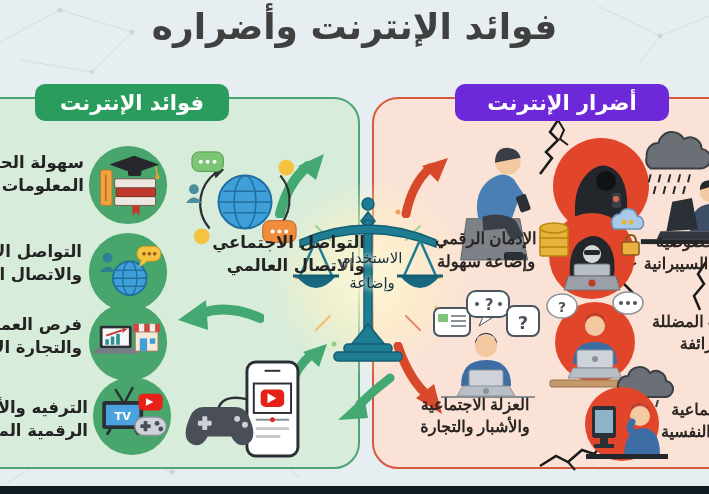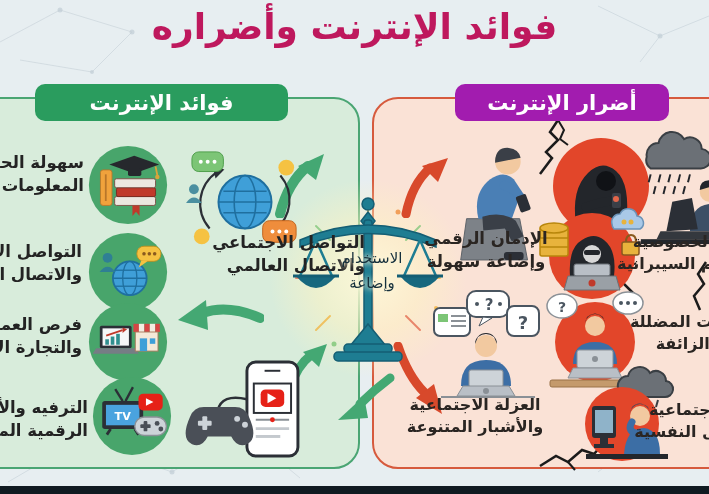--- a/index.html
+++ b/index.html
@@ -4,35 +4,35 @@
 <style>
   html,body{margin:0;padding:0;background:#cfd8dd;}
   .canvas{
     position:relative;width:709px;height:494px;overflow:hidden;
     background:#e7eef1;
     font-family:"DejaVu Sans","Liberation Sans",sans-serif;
   }
   .abs{position:absolute;}
   .title{
     position:absolute;top:6px;left:0;width:100%;text-align:center;
-    font-size:36px;font-weight:bold;color:#be185d;direction:rtl;z-index:4;
+    font-size:36px;font-weight:bold;color:#404040;direction:rtl;z-index:4;
   }
   .panel{position:absolute;top:97px;height:368px;border-radius:26px;z-index:1;}
   .panel-benefits{left:-44px;width:400px;background:#d8ecdb;border:2px solid #4aa573;}
   .panel-harms{left:372px;width:382px;background:#fae2d6;border:2px solid #d65a3d;}
   .badge{
     position:absolute;top:84px;height:37px;border-radius:10px;color:#ffffff;
     font-size:21px;font-weight:bold;display:flex;align-items:center;justify-content:center;
     direction:rtl;z-index:5;
   }
-  .badge-green{left:35px;width:253px;background:#2a9c5e;}
-  .badge-red{left:455px;width:214px;background:#a21caf;}
+  .badge-green{left:35px;width:194px;background:#2a9c5e;}
+  .badge-red{left:455px;width:214px;background:#6d28d9;}
   .t{position:absolute;font-weight:bold;white-space:nowrap;direction:rtl;line-height:1.4;z-index:6;}
   .benefit-t{color:#232323;font-size:16.5px;text-align:right;}
-  .harm-t{color:#2a2522;font-size:16px;text-align:right;}
+  .harm-t{color:#2a2522;font-size:16px;text-align:right;font-family:Liberation Serif, serif;}
   .t-center{text-align:center;}
   .center-label{
     position:absolute;left:336px;top:246px;width:72px;text-align:center;
     font-size:15px;font-weight:normal;color:#16303c;direction:rtl;line-height:1.65;
     z-index:8;text-shadow:0 0 5px #fdf6d8,0 0 9px #fdf6d8;white-space:nowrap;
   }
   .starburst{
     position:absolute;left:268px;top:178px;width:200px;height:200px;z-index:2;
     background:radial-gradient(circle,rgba(253,248,216,0.95) 0%,rgba(253,243,196,0.55) 38%,rgba(253,243,196,0) 70%);
     border-radius:50%;
@@ -364,21 +364,21 @@
     <circle cx="53" cy="56" r="11" fill="#f2c9a0"></circle>
     <path d="M42,54 a11,11 0 0 1 22,0 l-3,-7 q-8,-6 -16,0 z" fill="#23262b"></path>
     <path d="M28,96 q0,-26 25,-26 q25,0 25,26 z" fill="#3c6ea5"></path>
     <rect x="36" y="80" width="34" height="17" rx="2" fill="#cdd3d8" stroke="#8a9096"></rect>
     <polygon points="30,96 76,96 82,106 24,106" fill="#b9bfc6" stroke="#8a9096"></polygon>
     <circle cx="53" cy="101" r="3" fill="#8a9096"></circle>
     <line x1="8" y1="107" x2="102" y2="107" stroke="#8a9096" stroke-width="2"></line>
   </svg>
   <div class="t harm-t t-center" style="left:404px;top:394px;width:142px;text-align:center;">
     <div>العزلة الاجتماعية</div>
-    <div>والأشبار المتنوعة</div>
+    <div>والأشبار والتجارة</div>
   </div>
 
   <svg class="abs z4" style="left:546px;top:288px;" width="98" height="110" viewBox="0 0 98 110">
     <circle cx="49" cy="54" r="40" fill="#e2462a"></circle>
     <ellipse cx="16" cy="18" rx="15" ry="12" fill="#ffffff" stroke="#8a9096" stroke-width="1.5"></ellipse>
     <text x="16" y="24" font-size="14" fill="#4a5560" text-anchor="middle">?</text>
     <ellipse cx="82" cy="15" rx="15" ry="11" fill="#ffffff" stroke="#8a9096" stroke-width="1.5"></ellipse>
     <circle cx="75" cy="15" r="2" fill="#4a5560"></circle>
       <circle cx="82" cy="15" r="2" fill="#4a5560"></circle>
       <circle cx="89" cy="15" r="2" fill="#4a5560"></circle>

